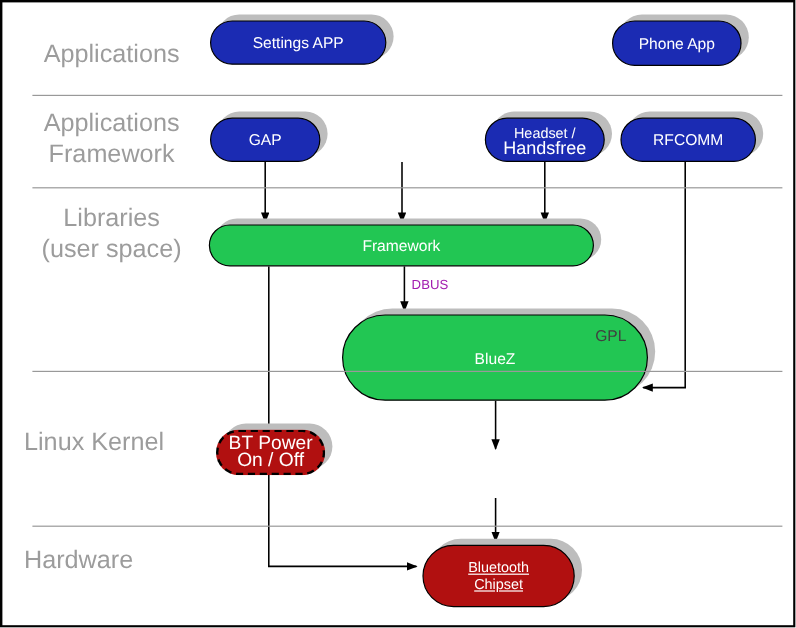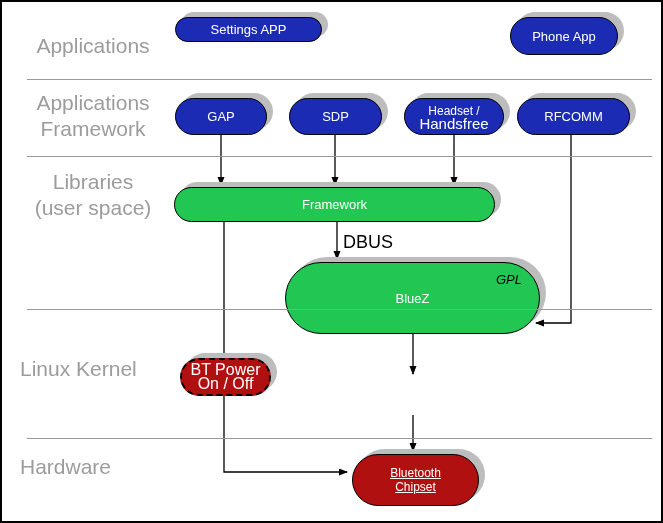--- a/index.html
+++ b/index.html
@@ -23,22 +23,22 @@
     text-align:center;font-size:13px;line-height:15px;
     box-shadow:6px -5px 0 0 var(--shadow-gray,#bdbdbd);
   }
   .blue{background:var(--app-blue,#1b2bb3);}
   .green{background:var(--lib-green,#22c653);}
   .red{background:var(--kernel-red,#b11010);}
   .dashed{border:2px dashed #000;}
   .t12{font-size:12px;line-height:14px;text-align:center;}
   .t11{font-size:16px;line-height:14px;}
   .t10{font-size:15px;line-height:12px;}
-  .badge{position:absolute;top:9px;right:17px;color:#000000;font-size:13px;font-style:italic;}
-  .edge-label{position:absolute;color:#000000;font-size:18px;z-index:1;}
+  .badge{position:absolute;top:9px;right:17px;color:#404040;font-size:13px;}
+  .edge-label{position:absolute;color:#a21caf;font-size:11px;z-index:1;}
 </style>
 </head>
 <body>
 
 <div class="canvas">
 
   <svg class="edges" viewBox="0 0 663 523" xmlns="http://www.w3.org/2000/svg">
     <defs>
       <marker id="ah" markerWidth="10" markerHeight="9" refX="8" refY="3.5" orient="auto" markerUnits="userSpaceOnUse">
         <path d="M0,0 L9,3.5 L0,7 Z" fill="#000"></path>
@@ -72,32 +72,29 @@
     <span class="ln">Libraries</span>
     <span class="ln">(user space)</span>
   </div>
   <div class="layer-label" style="left:18px;top:354px;">
     <span class="ln">Linux Kernel</span>
   </div>
   <div class="layer-label" style="left:18px;top:452px;">
     <span class="ln">Hardware</span>
   </div>
 
-  <div class="pill blue" style="left:173px;top:15px;width:147px;height:25px;">
+  <div class="pill blue" style="left:173px;top:15px;width:147px;height:37px;">
     <span>Settings APP</span>
   </div>
   <div class="pill blue" style="left:508px;top:15px;width:108px;height:38px;">
     <span>Phone App</span>
   </div>
 
   <div class="pill blue" style="left:173px;top:96px;width:92px;height:37px;">
     <span>GAP</span>
-  </div>
-  <div class="pill blue" style="left:287px;top:96px;width:93px;height:37px;">
-    <span>SDP</span>
   </div>
   <div class="pill blue" style="left:402px;top:96px;width:100px;height:37px;">
     <span class="t12">Headset /</span>
     <span class="t10">Handsfree</span>
   </div>
   <div class="pill blue" style="left:515px;top:96px;width:113px;height:37px;">
     <span>RFCOMM</span>
   </div>
 
   <div class="pill green" style="left:172px;top:185px;width:321px;height:35px;">

